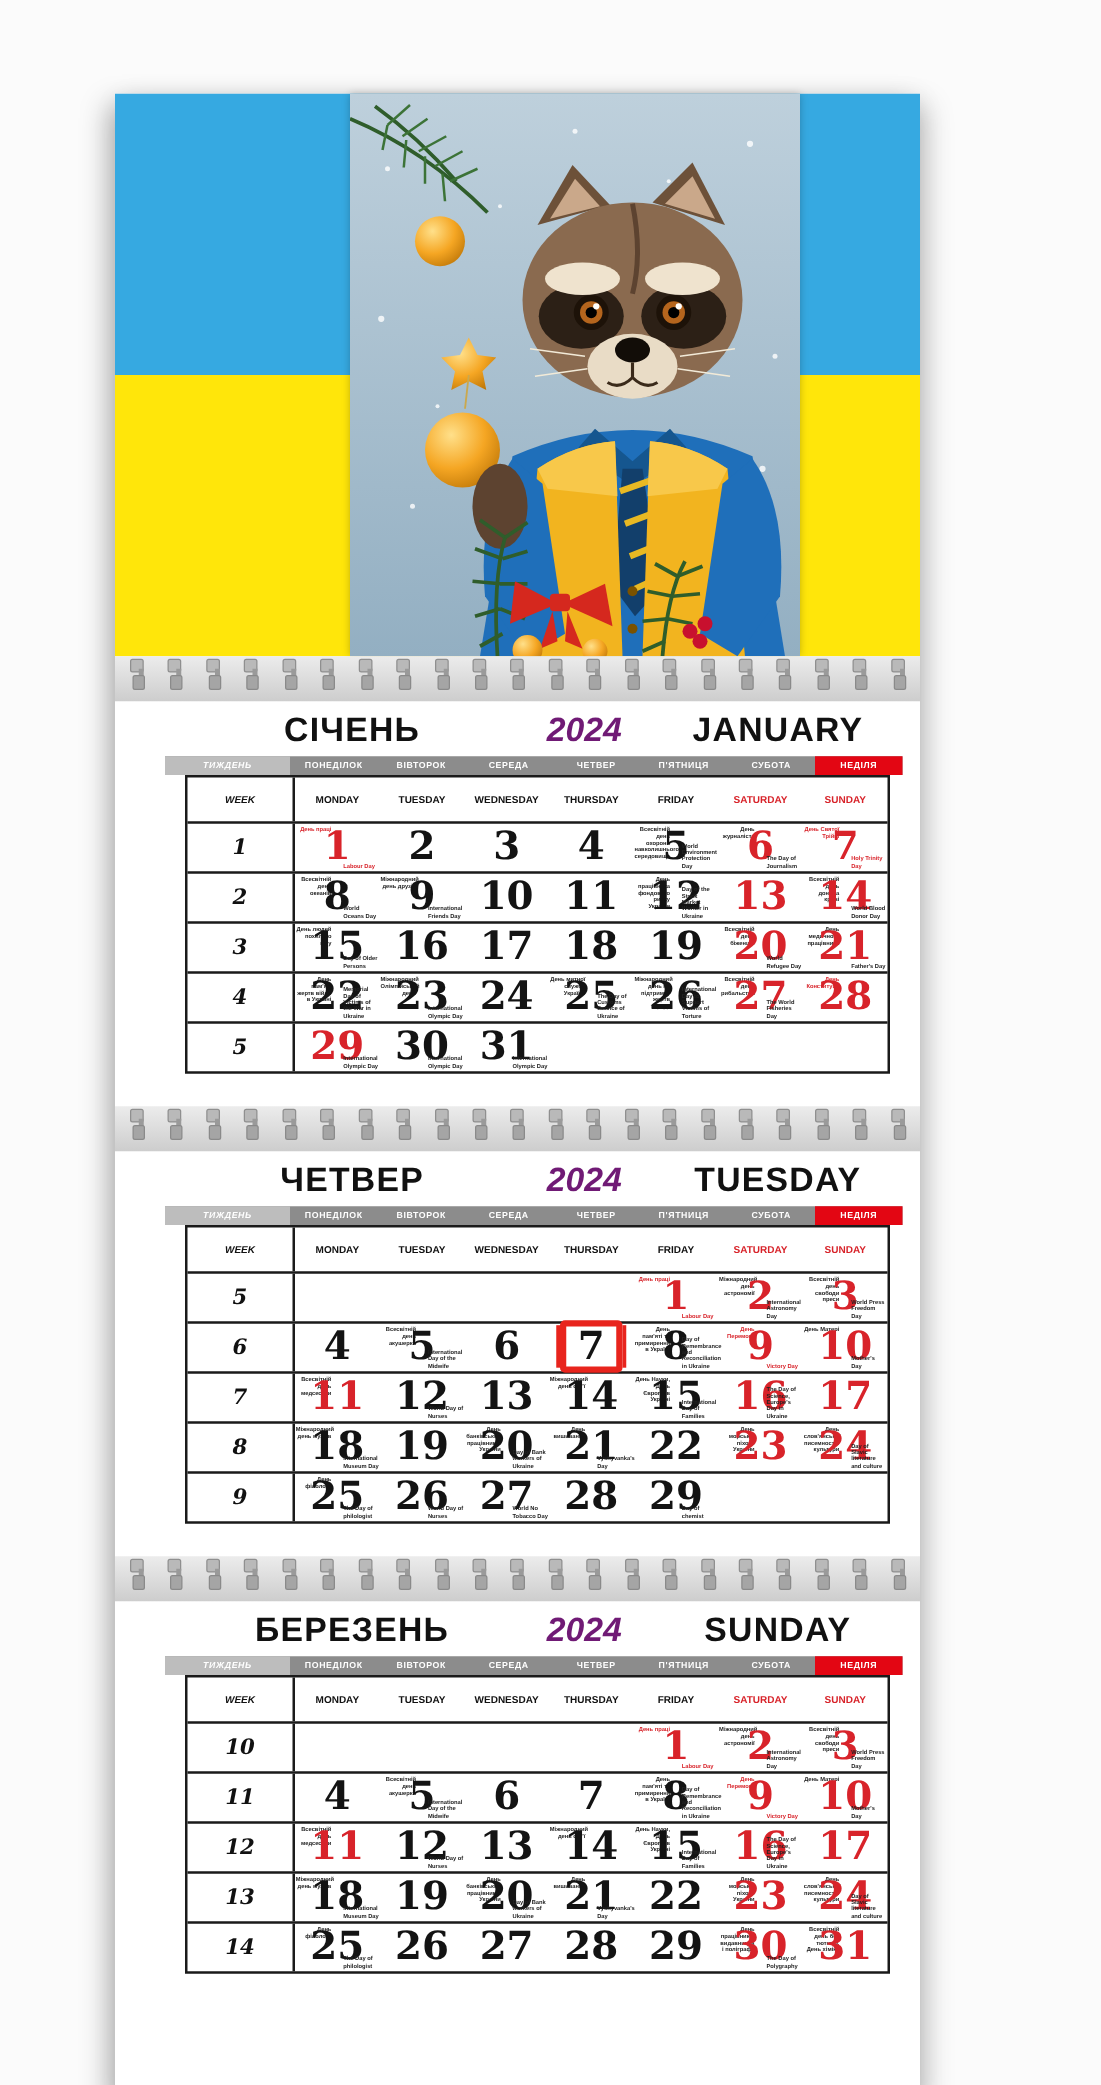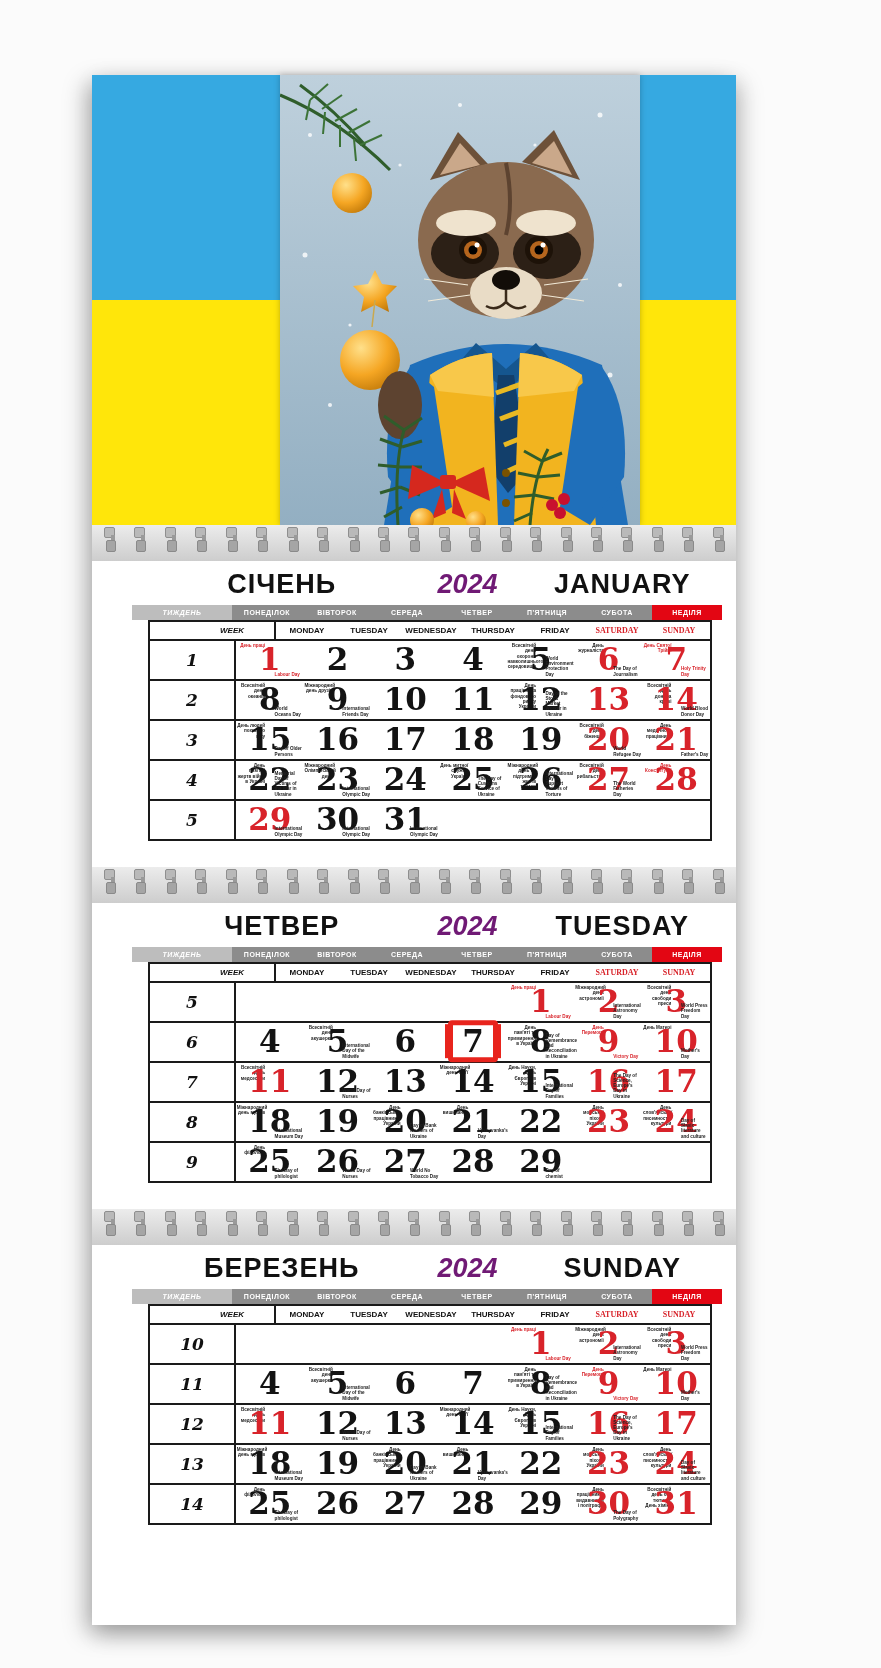--- a/index.html
+++ b/index.html
@@ -25,24 +25,24 @@
   .title{display:flex;align-items:center;height:42px;padding:2px 18px 0 18px;margin-left:45px;}
   .t-ua{width:45%;text-align:center;font-size:27px;font-weight:800;letter-spacing:1px;color:#111;}
   .t-year{width:21%;text-align:center;font-size:27px;font-weight:800;font-style:italic;color:#701a75;}
   .t-en{width:34%;text-align:center;font-size:27px;font-weight:800;letter-spacing:1px;color:#111;}
   .ua-bar{display:flex;height:15px;margin:0 14px 0 40px;background:#8c8c8c;}
   .ua-cell{flex:1;color:#fff;font-size:7px;font-weight:700;letter-spacing:.5px;display:flex;
     align-items:center;justify-content:center;}
   .ua-cell.wk{flex:0 0 100px;background:#bdbdbd;font-style:italic;}
   .ua-cell.sun{background:#e30613;}
   .grid{margin:0 24px 0 56px;border:2px solid #1a1a1a;}
-  .en-row{display:flex;height:17px;border-left:0;padding-left:40px;}
+  .en-row{display:flex;height:35px;border-left:0;}
   .en-cell{flex:1;font-size:8px;font-weight:700;color:#111;display:flex;align-items:center;justify-content:center;}
   .en-cell.wk{flex:0 0 84px;border-right:2px solid #1a1a1a;font-style:italic;}
-  .en-cell.red{color:#d8232a;font-family:Liberation Serif, serif;}
+  .en-cell.red{color:#d8232a;}
   .week-row{display:flex;height:38px;border-top:2px solid #1a1a1a;}
   .wnum{flex:0 0 84px;border-right:2px solid #1a1a1a;display:flex;align-items:center;justify-content:center;
     font-family:"DejaVu Serif",serif;font-size:17px;font-weight:700;font-style:italic;color:#111;}
   .day{flex:1;position:relative;}
   .num{position:absolute;left:50%;top:50%;transform:translate(-50%,-52%);
     font-family:"DejaVu Serif",serif;font-size:31px;font-weight:700;color:#131313;line-height:1;}
   .num.red{color:#d8232a;}
   .ann{position:absolute;font-size:4.6px;line-height:1.15;color:#222;font-weight:700;}
   .ann.top{top:2px;right:57%;width:42%;text-align:right;}
   .ann.bot{bottom:2px;left:57%;width:42%;text-align:left;}

